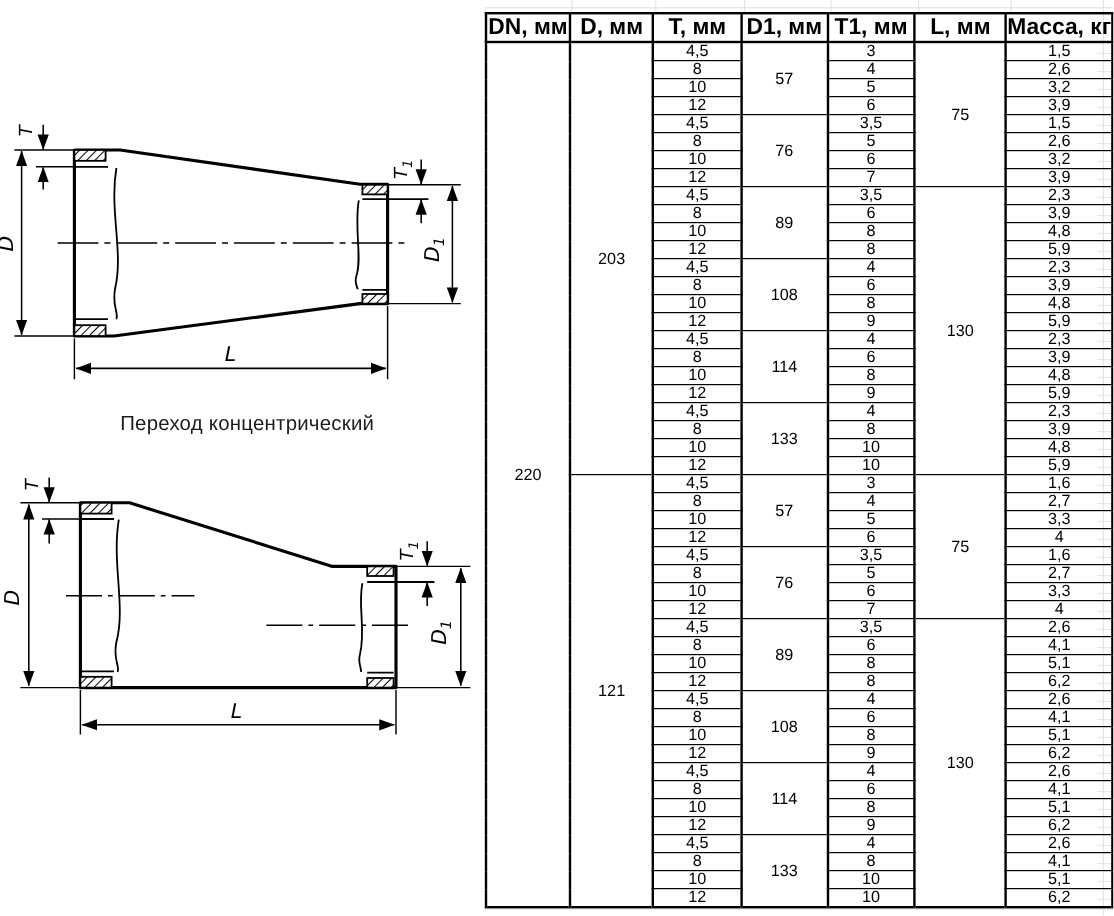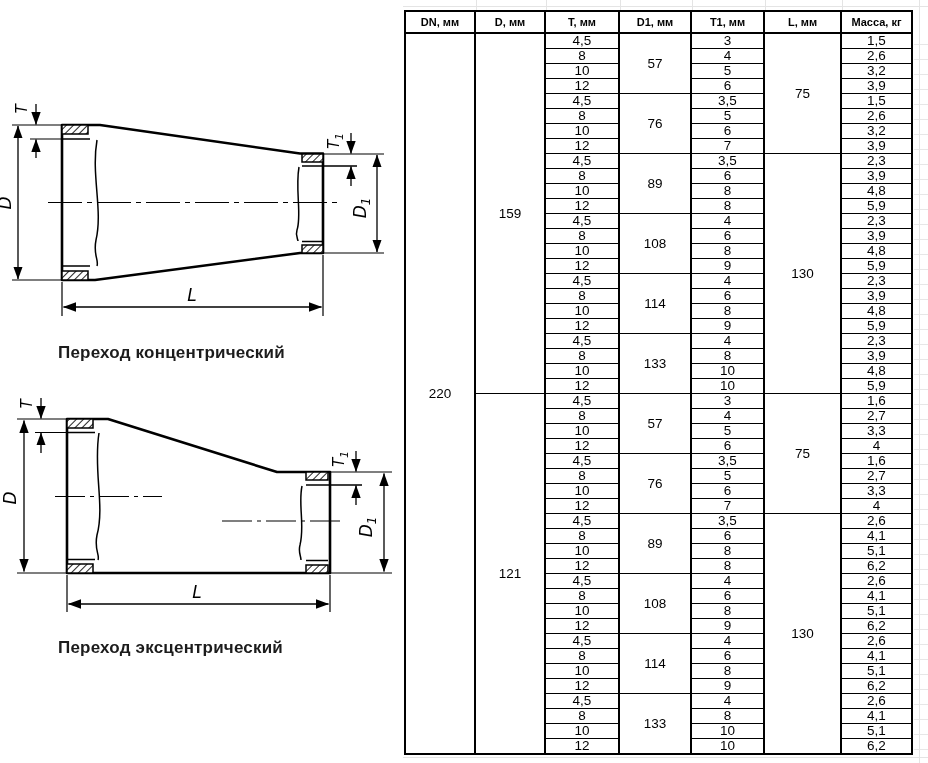--- a/index.html
+++ b/index.html
@@ -14,35 +14,35 @@
     background:repeating-linear-gradient(to bottom,transparent 0 14px,#e7e7e7 14px 15px);
   }
   
   .spec-table{
     position:absolute;left:404px;top:10px;
     border-collapse:collapse;table-layout:fixed;
     border:2px solid #000;
     font-family:"Liberation Sans",sans-serif;
   }
   .spec-table th{
-    border:2px solid #000;font-weight:bold;font-size:11px;
+    border:2px solid #000;font-weight:bold;font-size:19px;
     height:20px;vertical-align:middle;padding:0;
     white-space:nowrap;
   }
   .spec-table td{
     border:solid #000;border-width:1px 2px;
     font-size:13.5px;line-height:13px;text-align:center;
     vertical-align:bottom;padding:0 0 1px 0;height:13px;white-space:nowrap;
   }
   .spec-table td.merged{vertical-align:middle;}
   .spec-table tr{height:15px;}
   
   .diagram-caption{
-    position:absolute;left:58px;width:296px;text-align:left;
-    font-size:17px;letter-spacing:.2px;color:#1c1c1c;font-weight:bold;
+    position:absolute;left:58px;width:296px;text-align:center;
+    font-size:17px;letter-spacing:.2px;color:#1c1c1c;
   }
   #cap-concentric{top:343px;}
   #cap-eccentric{top:638px;}
   svg text{
     font-family:"DejaVu Sans",sans-serif;font-style:italic;
     fill:#000;
   }
 </style>
 </head>
 <body>
@@ -135,21 +135,20 @@
 
       <text transform="translate(16,498) rotate(-90)" text-anchor="middle" font-size="17"><tspan>D</tspan></text>
       <text transform="translate(32,404) rotate(-90)" text-anchor="middle" font-size="15"><tspan>T</tspan></text>
       <text transform="translate(344,459) rotate(-90)" text-anchor="middle" font-size="15"><tspan>T</tspan><tspan dy="4" font-size="11">1</tspan></text>
       <text transform="translate(372,527) rotate(-90)" text-anchor="middle" font-size="17"><tspan>D</tspan><tspan dy="4" font-size="12">1</tspan></text>
       <text x="197" y="598" text-anchor="middle" font-size="17"><tspan>L</tspan></text>
     </g>
   </svg>
 
   <div class="diagram-caption" id="cap-concentric">Переход концентрический</div>
-  <div class="diagram-caption" id="cap-eccentric">Переход эксцентрический</div>
 
   
   <table class="spec-table">
     <colgroup>
       <col style="width:70px">
         <col style="width:70px">
         <col style="width:74px">
       <col style="width:72px">
         <col style="width:73px">
         <col style="width:77px">
@@ -162,21 +161,21 @@
         <th>T, мм</th>
         <th>D1, мм</th>
         <th>T1, мм</th>
         <th>L, мм</th>
         <th>Масса, кг</th>
       </tr>
     </thead>
     <tbody>
         <tr>
           <td rowspan="48" class="merged">220</td>
-          <td rowspan="24" class="merged">159</td>
+          <td rowspan="24" class="merged">203</td>
           <td>4,5</td>
           <td rowspan="4" class="merged">57</td>
           <td>3</td>
           <td rowspan="8" class="merged">75</td>
           <td>1,5</td>
         </tr>
         <tr>
           <td>8</td>
           <td>4</td>
           <td>2,6</td>

